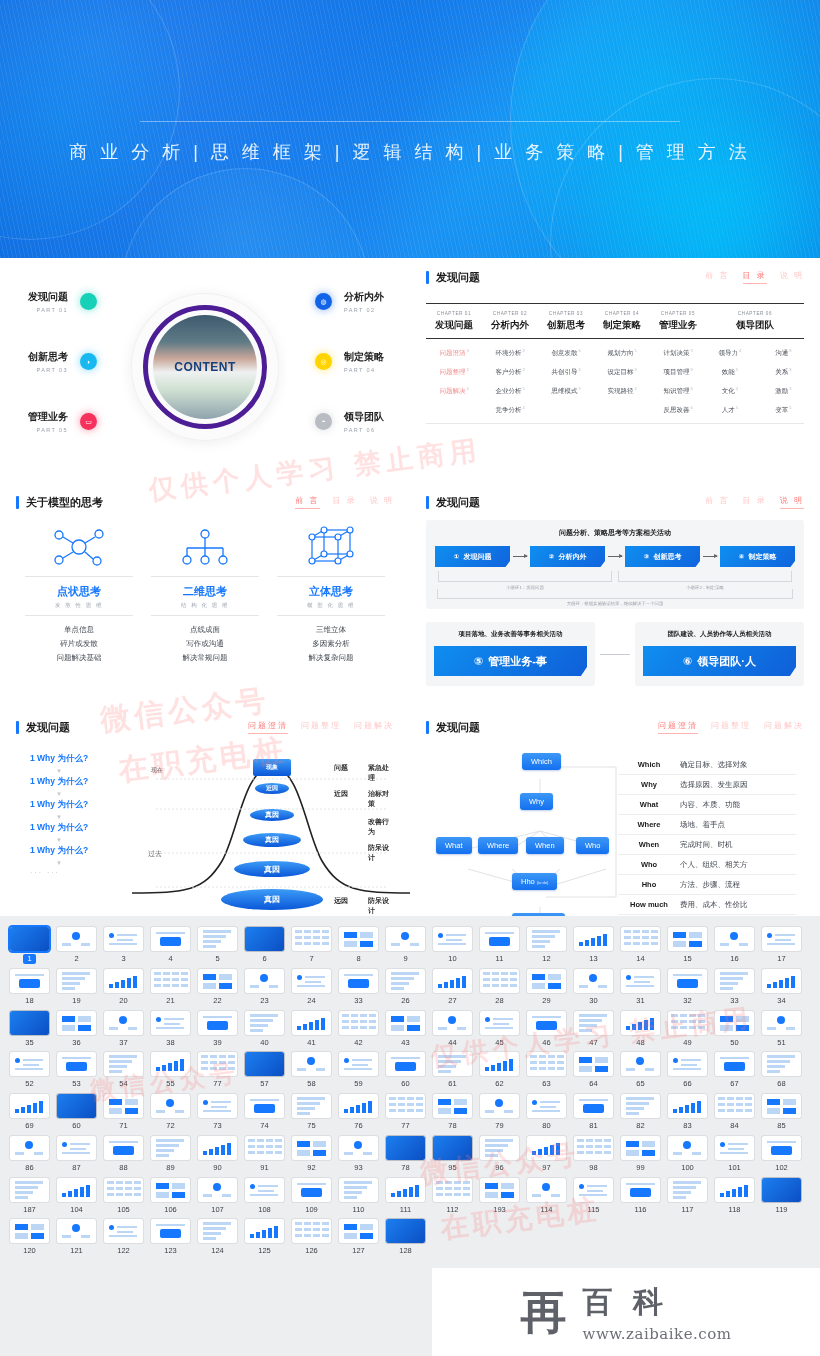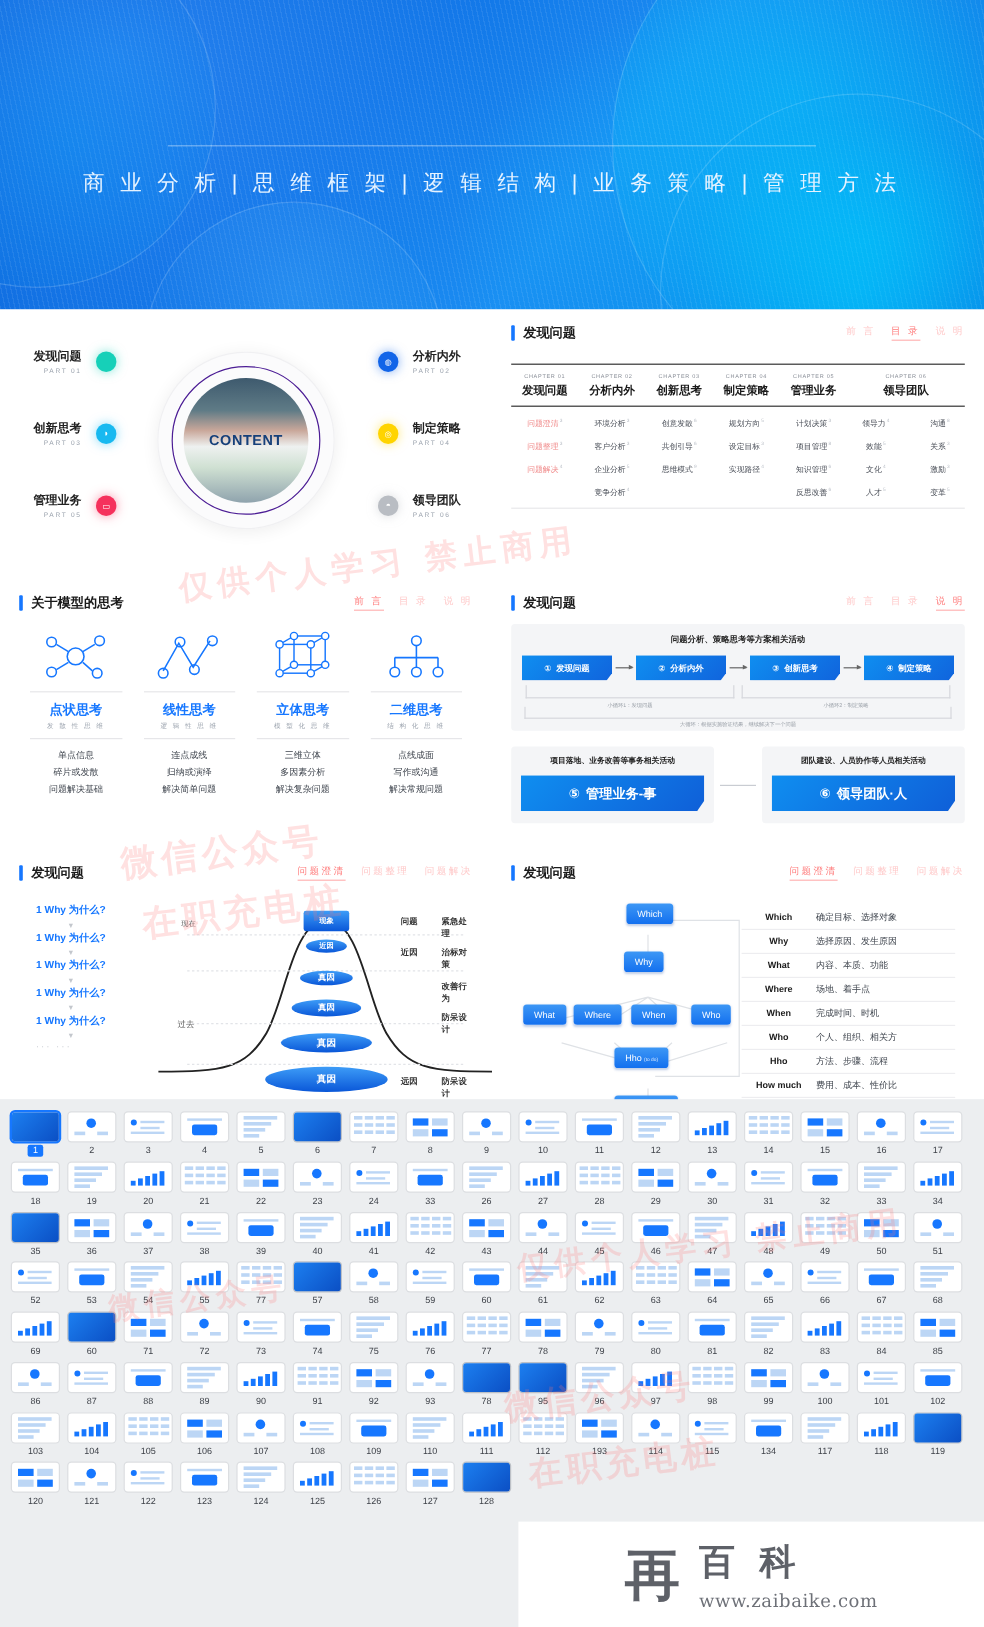--- a/index.html
+++ b/index.html
@@ -71,21 +71,21 @@
   .cw-name { font-size: 10px; font-weight: 700; color: #222; }
   .cw-part { font-size: 5.5px; letter-spacing: 1.4px; color: #9aa2ad; margin-top: 3px; }
   .cw-dot { width: 17px; height: 17px; border-radius: 50%; display: flex; align-items: center; justify-content: center;
             font-size: 7px; color: #fff; flex: 0 0 auto; }
   .circ-outer {
     position: absolute; left: 50%; top: 50%; transform: translate(-50%,-50%);
     width: 148px; height: 148px; border-radius: 50%;
     background: #fbfbfc; box-shadow: 0 2px 14px rgba(0,0,0,.07), inset 0 0 0 1px #f0f0f2;
     display: flex; align-items: center; justify-content: center;
   }
-  .circ-mid { width: 124px; height: 124px; border-radius: 50%; border: 1px solid #4c1d95;
+  .circ-mid { width: 124px; height: 124px; border-radius: 50%; border: 5px solid #4c1d95;
               display: flex; align-items: center; justify-content: center; }
   .circ-photo {
     width: 104px; height: 104px; border-radius: 50%; overflow: hidden;
     background: linear-gradient(180deg, #3e5a6e 0%, #5f7b86 26%, #c9a79a 42%, #eef1f0 55%, #cfe0d2 72%, #8fa3ad 100%);
     display: flex; align-items: center; justify-content: center;
   }
   .circ-label { font-size: 12px; font-weight: 700; letter-spacing: .5px; color: #16407a; }
 
   
   .toc { margin-top: 18px; }
@@ -396,37 +396,41 @@
             <div class="th-div"></div>
             <div class="th-t">点状思考</div>
             <div class="th-s">发 散 性 思 维</div>
             <div class="th-div"></div>
             <div class="th-li">单点信息</div>
             <div class="th-li">碎片或发散</div>
             <div class="th-li">问题解决基础</div>
           </div>
           <div class="th-col">
             <div class="th-ic">
-              <svg width="58" height="42">
+              <svg width="54" height="42">
                 <g stroke="#1677ff" stroke-width="1.3" fill="none">
-                  <polyline points="7,33 20,10 32,30 46,8"></polyline>
-                  <circle cx="7" cy="35" r="4"></circle>
-                  <circle cx="21" cy="9" r="4"></circle>
-                  <circle cx="33" cy="32" r="4"></circle>
-                  <circle cx="48" cy="8" r="4"></circle>
+                  <circle cx="27" cy="8" r="4"></circle>
+                  <line x1="27" y1="12" x2="27" y2="22"></line>
+                  <line x1="9" y1="22" x2="45" y2="22"></line>
+                  <line x1="9" y1="22" x2="9" y2="30"></line>
+                  <line x1="27" y1="22" x2="27" y2="30"></line>
+                  <line x1="45" y1="22" x2="45" y2="30"></line>
+                  <circle cx="9" cy="34" r="4"></circle>
+                  <circle cx="27" cy="34" r="4"></circle>
+                  <circle cx="45" cy="34" r="4"></circle>
                 </g>
               </svg>
             </div>
             <div class="th-div"></div>
-            <div class="th-t">线性思考</div>
-            <div class="th-s">逻 辑 性 思 维</div>
+            <div class="th-t">二维思考</div>
+            <div class="th-s">结 构 化 思 维</div>
             <div class="th-div"></div>
-            <div class="th-li">连点成线</div>
-            <div class="th-li">归纳或演绎</div>
-            <div class="th-li">解决简单问题</div>
+            <div class="th-li">点线成面</div>
+            <div class="th-li">写作或沟通</div>
+            <div class="th-li">解决常规问题</div>
           </div>
           <div class="th-col">
             <div class="th-ic">
               <svg width="54" height="44">
                 <g stroke="#1677ff" stroke-width="1.2" fill="none">
                   <rect x="8" y="12" width="26" height="24"></rect>
                   <rect x="20" y="5" width="26" height="24"></rect>
                   <line x1="8" y1="12" x2="20" y2="5"></line>
                   <line x1="34" y1="12" x2="46" y2="5"></line>
                   <line x1="8" y1="36" x2="20" y2="29"></line>
@@ -442,44 +446,20 @@
                 </g>
               </svg>
             </div>
             <div class="th-div"></div>
             <div class="th-t">立体思考</div>
             <div class="th-s">模 型 化 思 维</div>
             <div class="th-div"></div>
             <div class="th-li">三维立体</div>
             <div class="th-li">多因素分析</div>
             <div class="th-li">解决复杂问题</div>
-          </div>
-          <div class="th-col">
-            <div class="th-ic">
-              <svg width="54" height="42">
-                <g stroke="#1677ff" stroke-width="1.3" fill="none">
-                  <circle cx="27" cy="8" r="4"></circle>
-                  <line x1="27" y1="12" x2="27" y2="22"></line>
-                  <line x1="9" y1="22" x2="45" y2="22"></line>
-                  <line x1="9" y1="22" x2="9" y2="30"></line>
-                  <line x1="27" y1="22" x2="27" y2="30"></line>
-                  <line x1="45" y1="22" x2="45" y2="30"></line>
-                  <circle cx="9" cy="34" r="4"></circle>
-                  <circle cx="27" cy="34" r="4"></circle>
-                  <circle cx="45" cy="34" r="4"></circle>
-                </g>
-              </svg>
-            </div>
-            <div class="th-div"></div>
-            <div class="th-t">二维思考</div>
-            <div class="th-s">结 构 化 思 维</div>
-            <div class="th-div"></div>
-            <div class="th-li">点线成面</div>
-            <div class="th-li">写作或沟通</div>
-            <div class="th-li">解决常规问题</div>
           </div>
         </div>
     </div>
 
     <div class="slide">
       <div class="sl-head">
         <div class="sl-title">
           <span class="sl-bar"></span>
           <span>发现问题</span>
         </div>
@@ -1834,21 +1814,21 @@
       <div class="strip-row">
         <div class="th">
           <div class="th-card">
             <div class="g">
               <i style="left:2px;top:0px;width:28px;height:3px"></i>
               <i style="left:2px;top:5px;width:23px;height:3px"></i>
               <i style="left:2px;top:10px;width:18px;height:3px"></i>
               <i style="left:2px;top:15px;width:13px;height:3px"></i>
             </div>
           </div>
-          <div class="th-n">103</div>
+          <div class="th-n">187</div>
         </div>
         <div class="th">
           <div class="th-card">
             <div class="g">
               <em style="left:2px;top:12px;width:4px;height:4px"></em>
               <em style="left:8px;top:10px;width:4px;height:6px"></em>
               <em style="left:14px;top:8px;width:4px;height:8px"></em>
               <em style="left:20px;top:6px;width:4px;height:10px"></em>
               <em style="left:26px;top:4px;width:4px;height:12px"></em>
             </div>
@@ -1989,21 +1969,21 @@
           </div>
           <div class="th-n">115</div>
         </div>
         <div class="th">
           <div class="th-card">
             <div class="g">
               <i style="left:2px;top:2px;width:29px;height:2px"></i>
               <em style="left:6px;top:7px;width:21px;height:9px;border-radius:2px"></em>
             </div>
           </div>
-          <div class="th-n">134</div>
+          <div class="th-n">116</div>
         </div>
         <div class="th">
           <div class="th-card">
             <div class="g">
               <i style="left:2px;top:0px;width:28px;height:3px"></i>
               <i style="left:2px;top:5px;width:23px;height:3px"></i>
               <i style="left:2px;top:10px;width:18px;height:3px"></i>
               <i style="left:2px;top:15px;width:13px;height:3px"></i>
             </div>
           </div>

